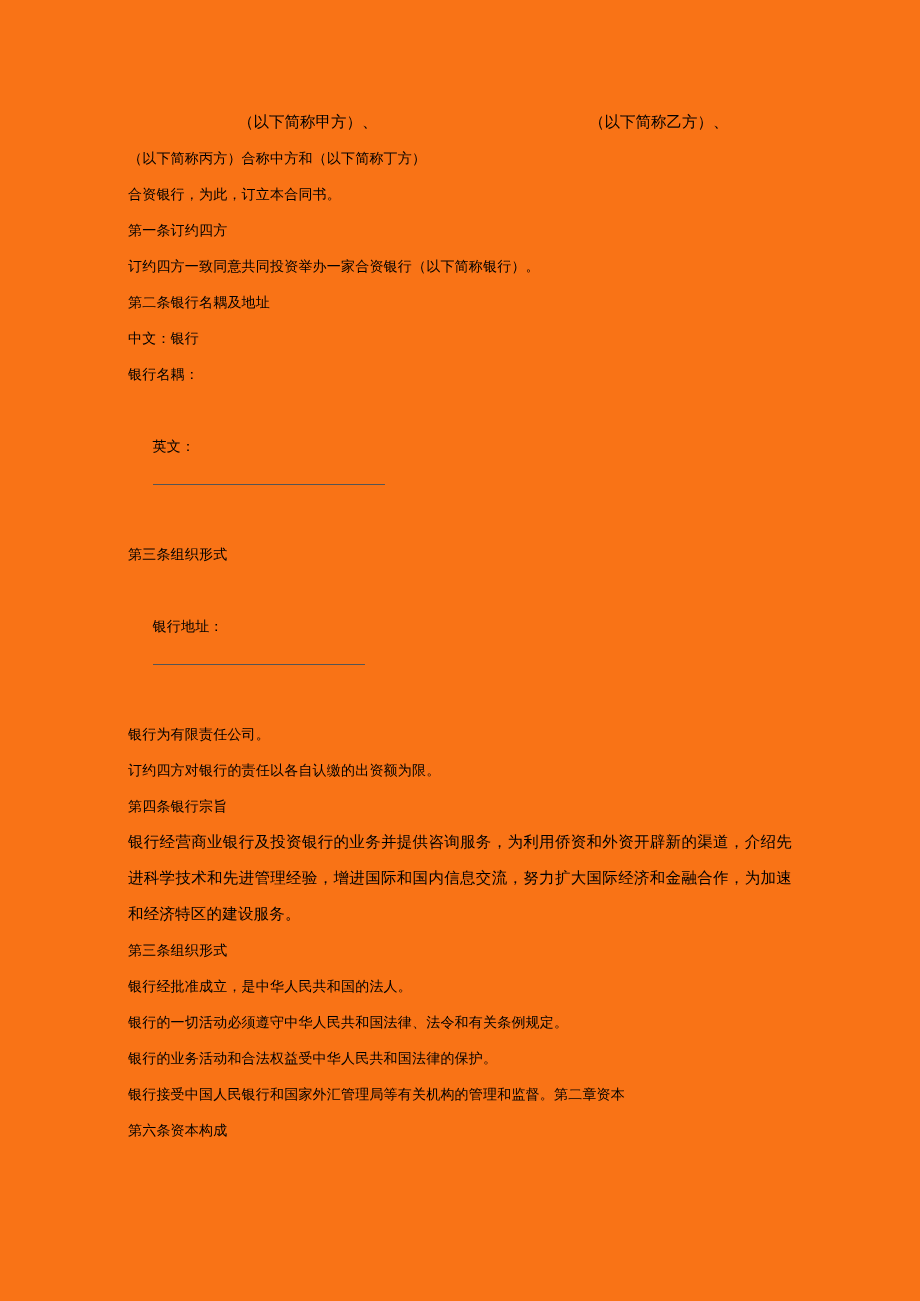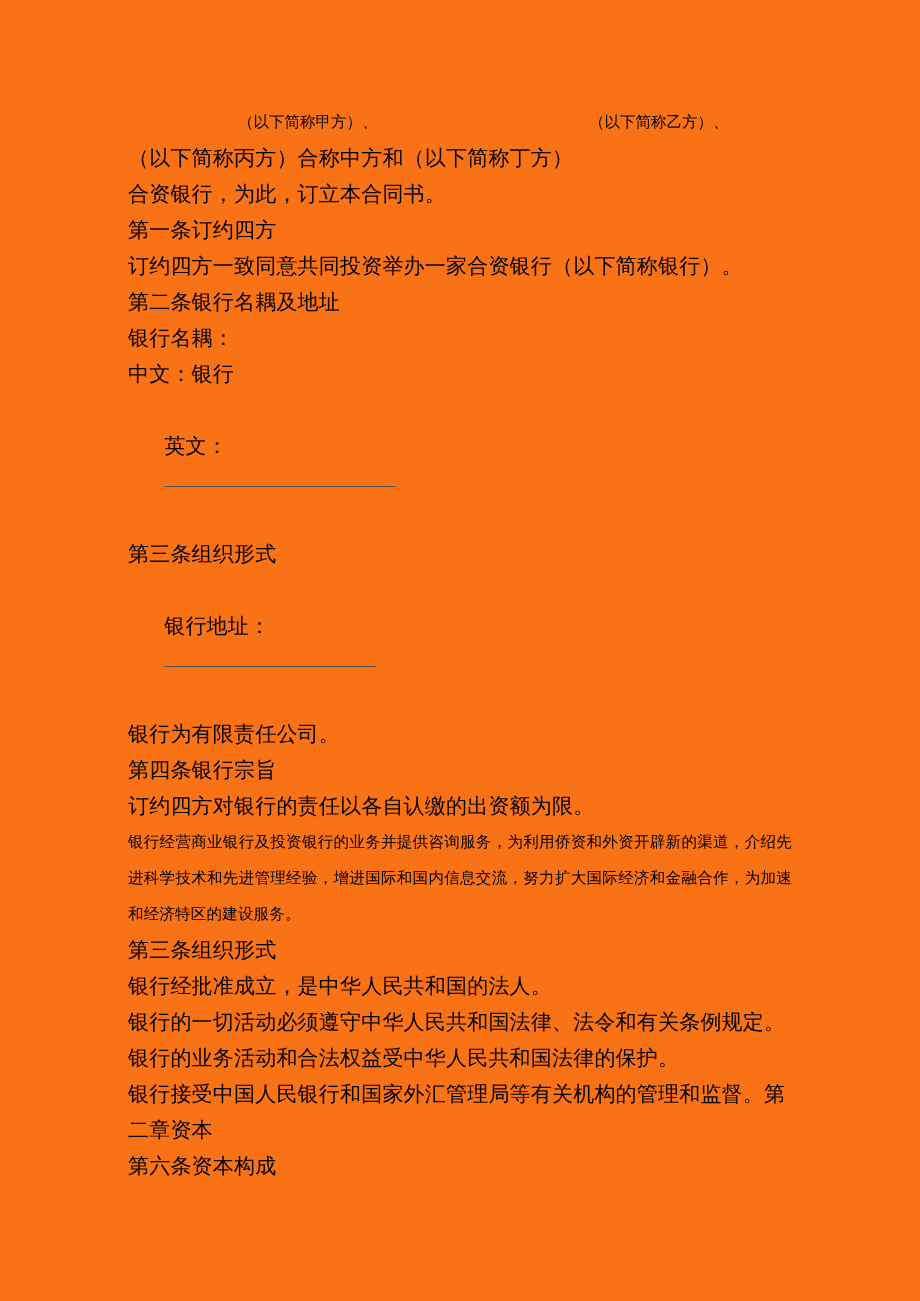--- a/index.html
+++ b/index.html
@@ -17,21 +17,21 @@
     overflow: hidden;
     padding-left: 36px;
   }
   .content {
     position: absolute;
     left: 128px;
     top: 104px;
     width: 664px;
   }
   .line {
-    font-size: 21px;
+    font-size: 14px;
     line-height: 36px;
     white-space: pre-wrap;
     letter-spacing: 0.2px;
   }
   .para {
     font-size: 15.5px;
     line-height: 36px;
     text-align: justify;
     text-justify: inter-ideograph;
     letter-spacing: 0.2px;
@@ -78,39 +78,39 @@
 
     <div class="line">合资银行，为此，订立本合同书。</div>
 
 
     <div class="line">第一条订约四方</div>
 
     <div class="line">订约四方一致同意共同投资举办一家合资银行（以下简称银行）。</div>
 
     <div class="line">第二条银行名耦及地址</div>
 
+    <div class="line">中文：银行</div>
+
     <div class="line">银行名耦：</div>
-
-    <div class="line">中文：银行</div>
 
     <div class="line">
       <span>英文：</span>
       <span class="blank-rule w-en"></span>
     </div>
 
     <div class="line">第三条组织形式</div>
 
     <div class="line">
       <span>银行地址：</span>
       <span class="blank-rule w-addr"></span>
     </div>
     <div class="line">银行为有限责任公司。</div>
+    <div class="line">订约四方对银行的责任以各自认缴的出资额为限。</div>
+
     <div class="line">第四条银行宗旨</div>
-
-    <div class="line">订约四方对银行的责任以各自认缴的出资额为限。</div>
     <div class="para">银行经营商业银行及投资银行的业务并提供咨询服务，为利用侨资和外资开辟新的渠道，介绍先进科学技术和先进管理经验，增进国际和国内信息交流，努力扩大国际经济和金融合作，为加速和经济特区的建设服务。</div>
 
     <div class="line">第三条组织形式</div>
     <div class="line">银行经批准成立，是中华人民共和国的法人。</div>
     <div class="line">银行的一切活动必须遵守中华人民共和国法律、法令和有关条例规定。</div>
     <div class="line">银行的业务活动和合法权益受中华人民共和国法律的保护。</div>
     <div class="line">银行接受中国人民银行和国家外汇管理局等有关机构的管理和监督。第二章资本</div>
 
     <div class="line">第六条资本构成</div>
 

